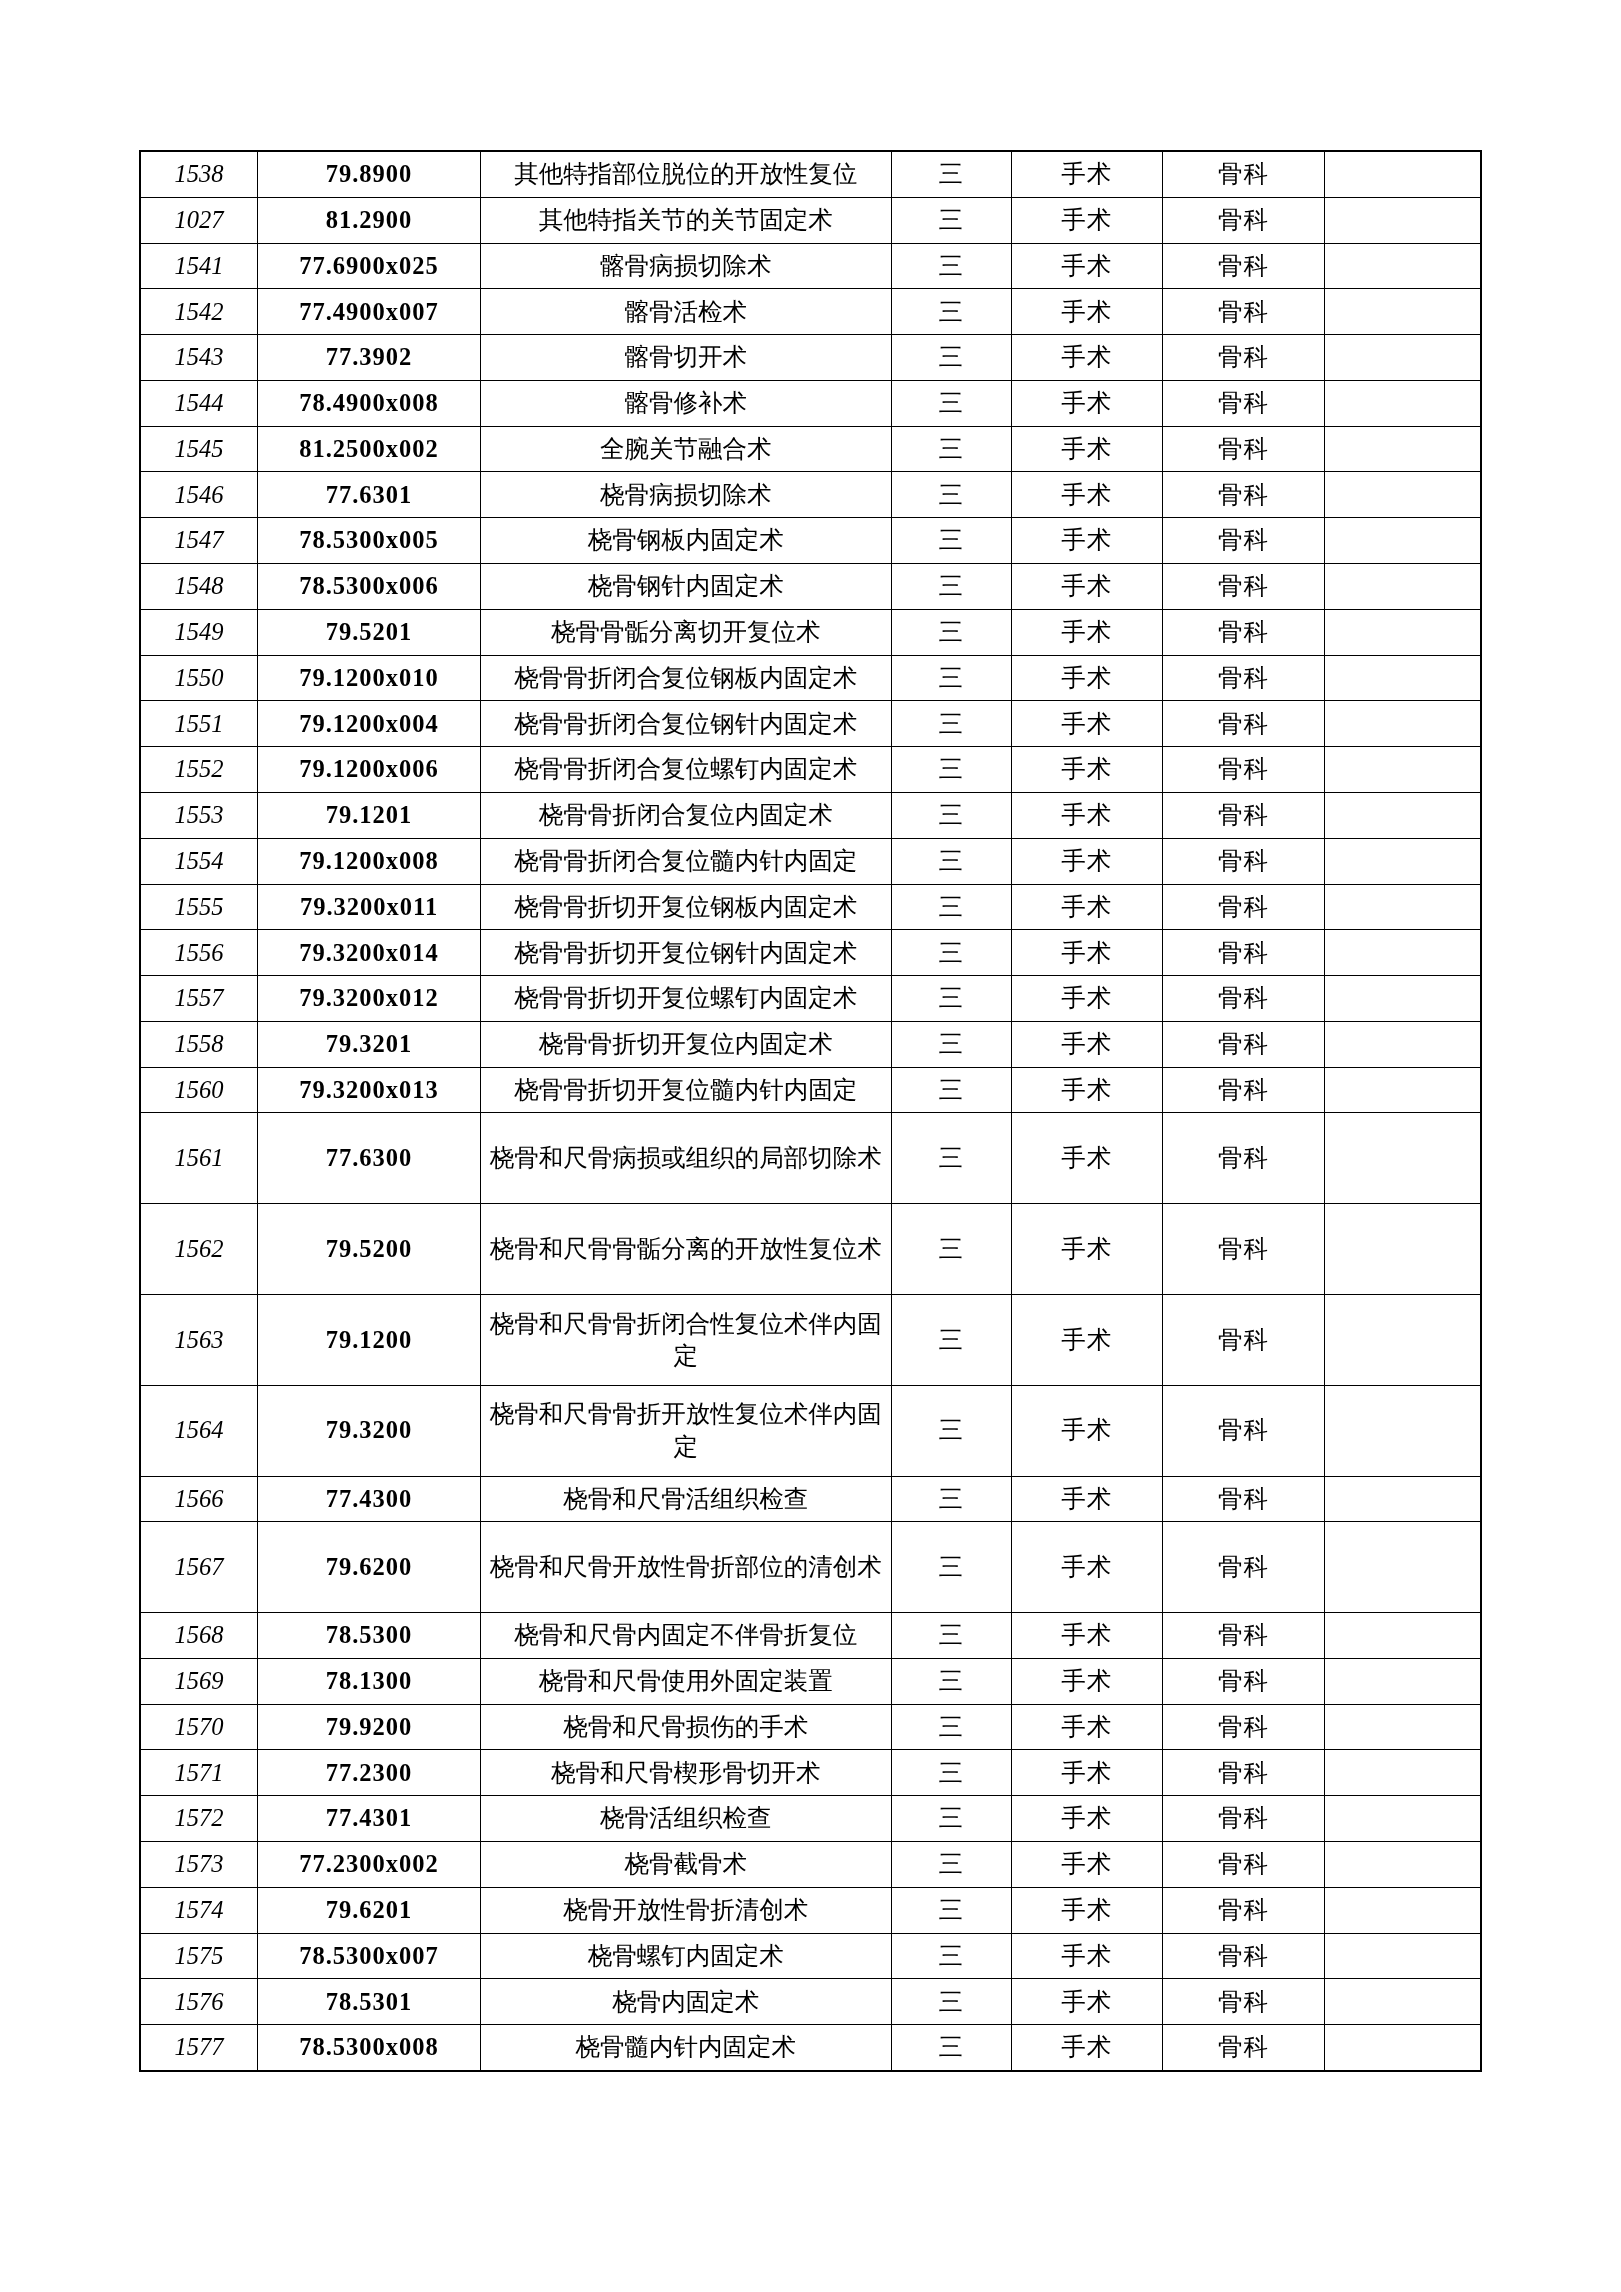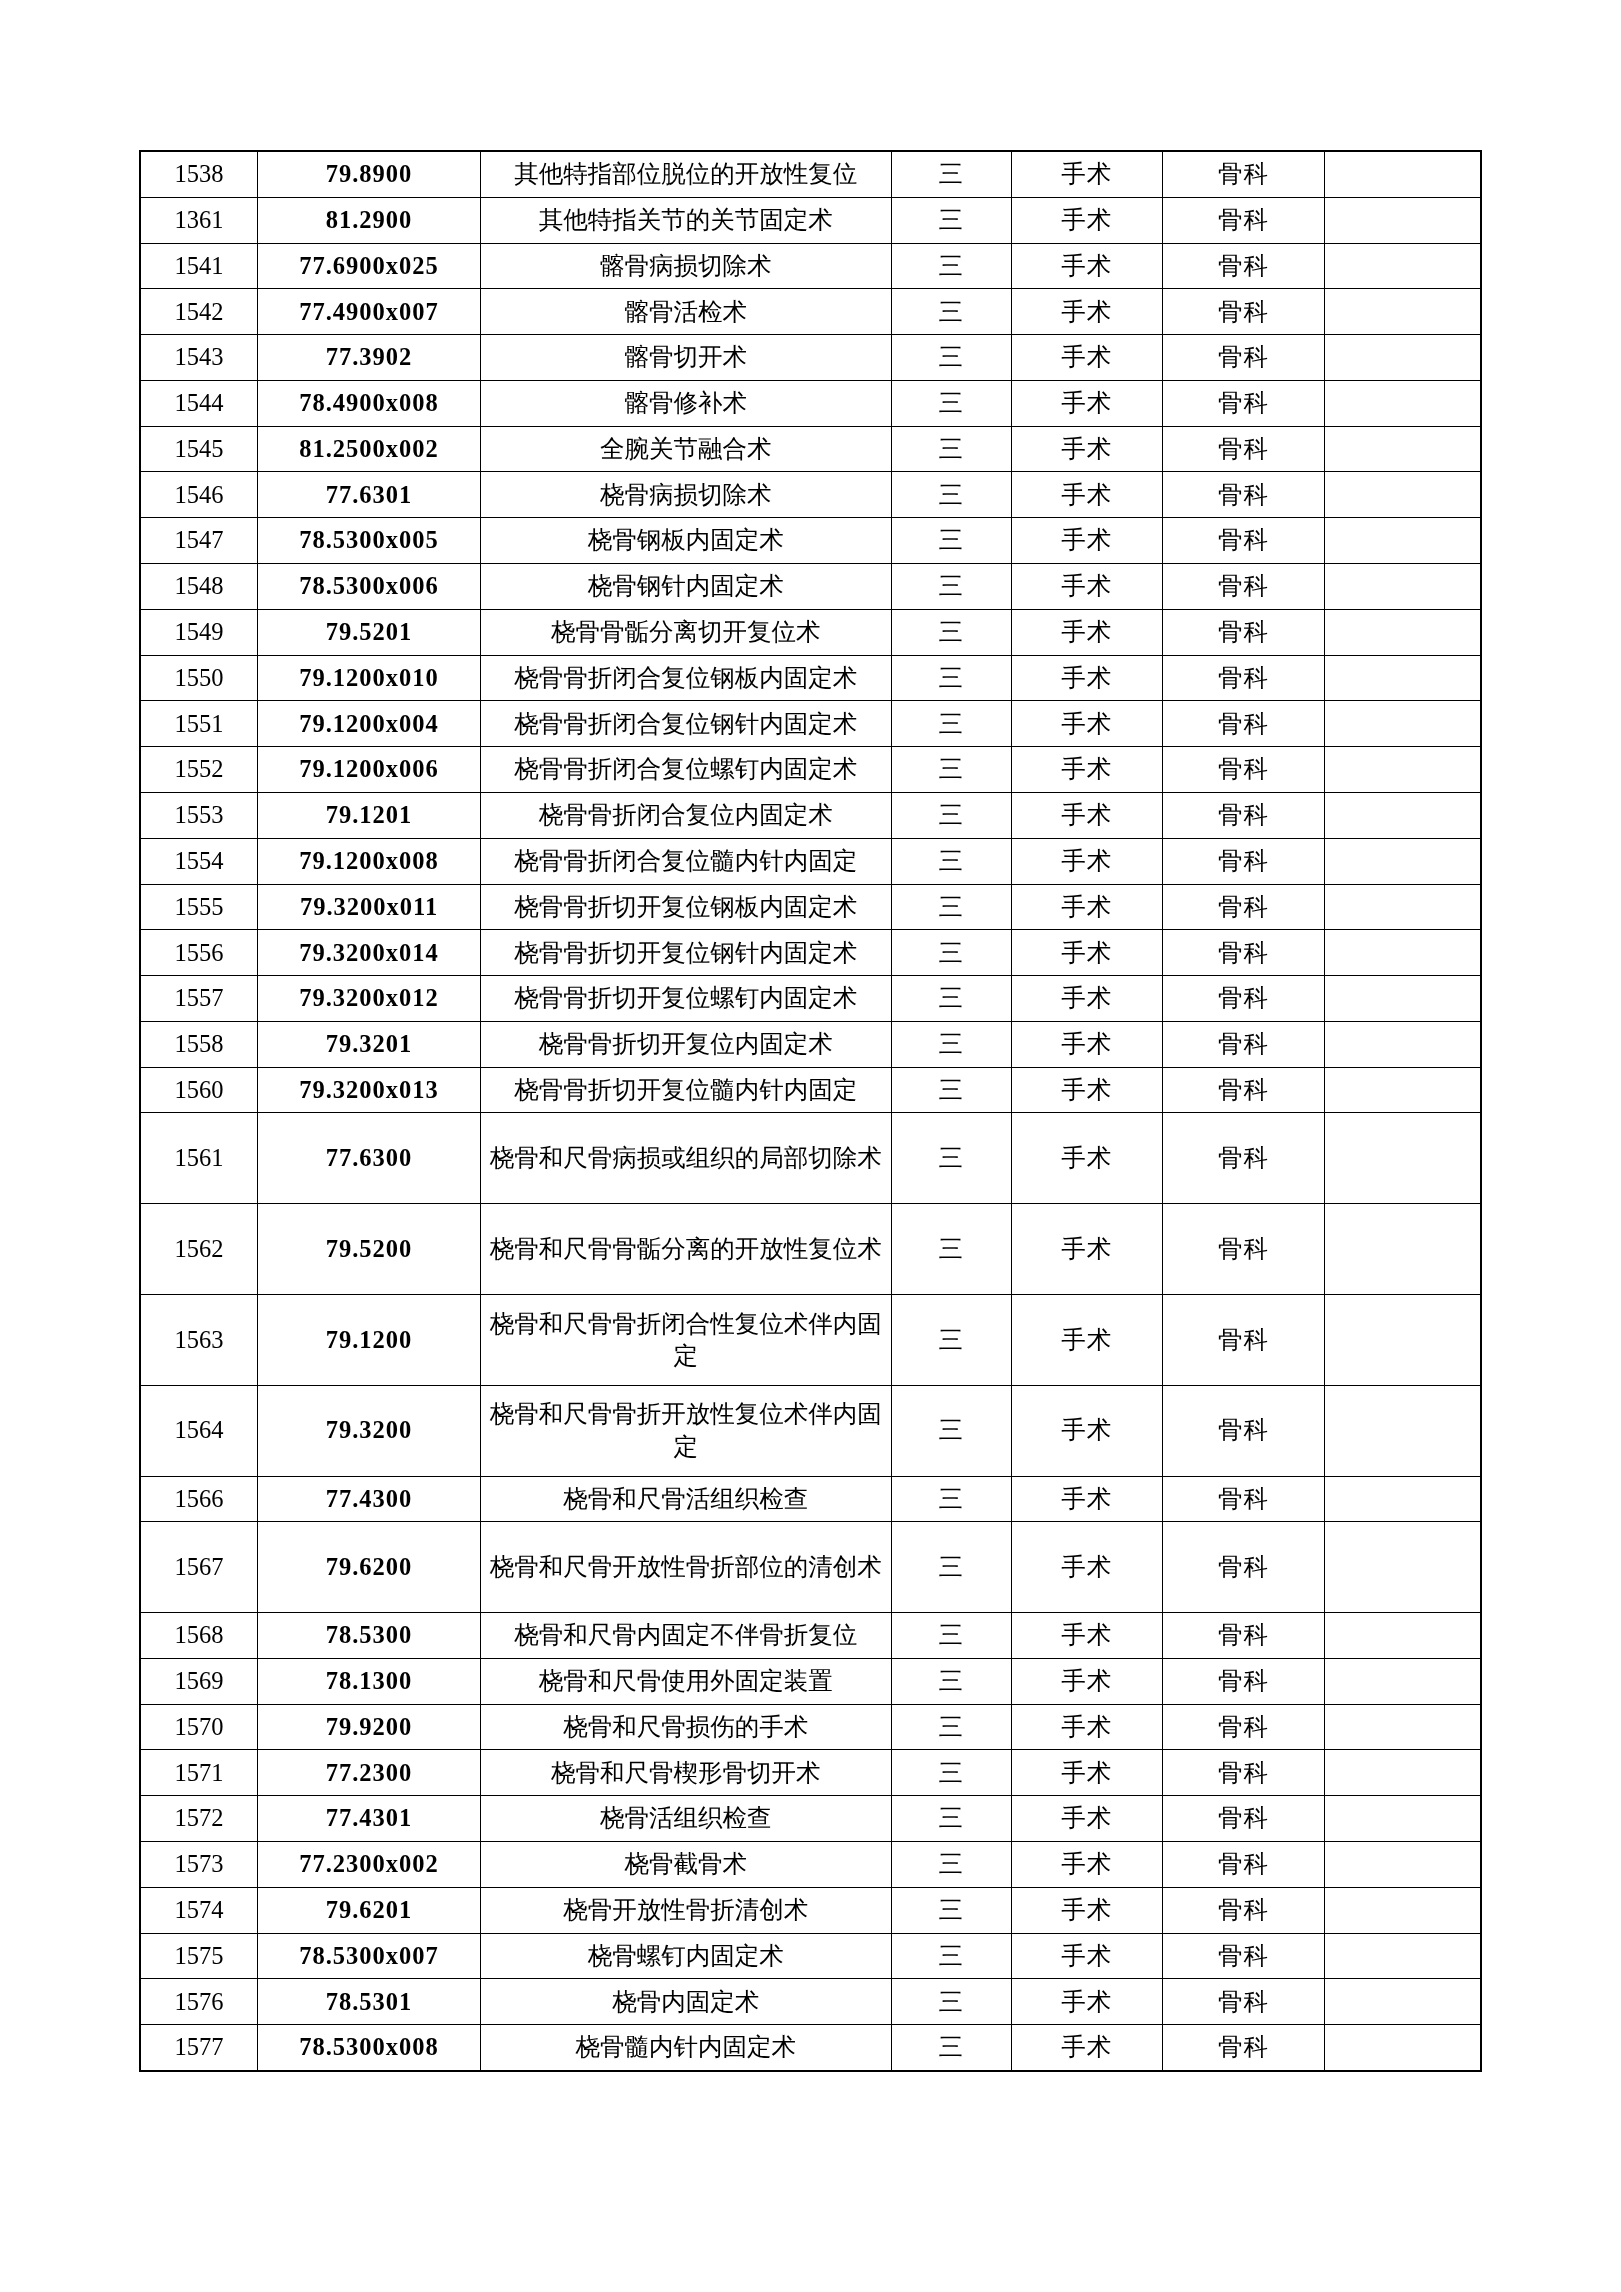--- a/index.html
+++ b/index.html
@@ -39,21 +39,21 @@
   }
   
   col.c-seq      { width: 92px; }
   col.c-code     { width: 174px; }
   col.c-name     { width: 321px; }
   col.c-level    { width: 94px; }
   col.c-type     { width: 118px; }
   col.c-dept     { width: 127px; }
   col.c-remark   { width: 122px; }
 
-  td.seq-cell  { font-size: 24.5px; letter-spacing: 0px; }
+  td.seq-cell  { font-size: 24.5px; letter-spacing: 0px; font-style: italic; }
   td.code-cell { font-size: 24.5px; letter-spacing: 1px; font-weight: bold; }
   td.name-cell { font-size: 24.5px; letter-spacing: 0px; margin-left: 13px; }
   td.level-cell, td.type-cell, td.dept-cell { font-size: 24.5px; letter-spacing: 1px; }
   td.remark-cell { }
 
   tr.row-tall td { height: 84px; }
   tr.row-norm td { height: 39px; }
 </style>
 </head>
 <body>
@@ -73,21 +73,21 @@
         <tr class="row-norm">
           <td class="seq-cell">1538</td>
           <td class="code-cell">79.8900</td>
           <td class="name-cell">其他特指部位脱位的开放性复位</td>
           <td class="level-cell">三</td>
           <td class="type-cell">手术</td>
           <td class="dept-cell">骨科</td>
           <td class="remark-cell"></td>
         </tr>
         <tr class="row-norm">
-          <td class="seq-cell">1361</td>
+          <td class="seq-cell">1027</td>
           <td class="code-cell">81.2900</td>
           <td class="name-cell">其他特指关节的关节固定术</td>
           <td class="level-cell">三</td>
           <td class="type-cell">手术</td>
           <td class="dept-cell">骨科</td>
           <td class="remark-cell"></td>
         </tr>
         <tr class="row-norm">
           <td class="seq-cell">1541</td>
           <td class="code-cell">77.6900x025</td>

